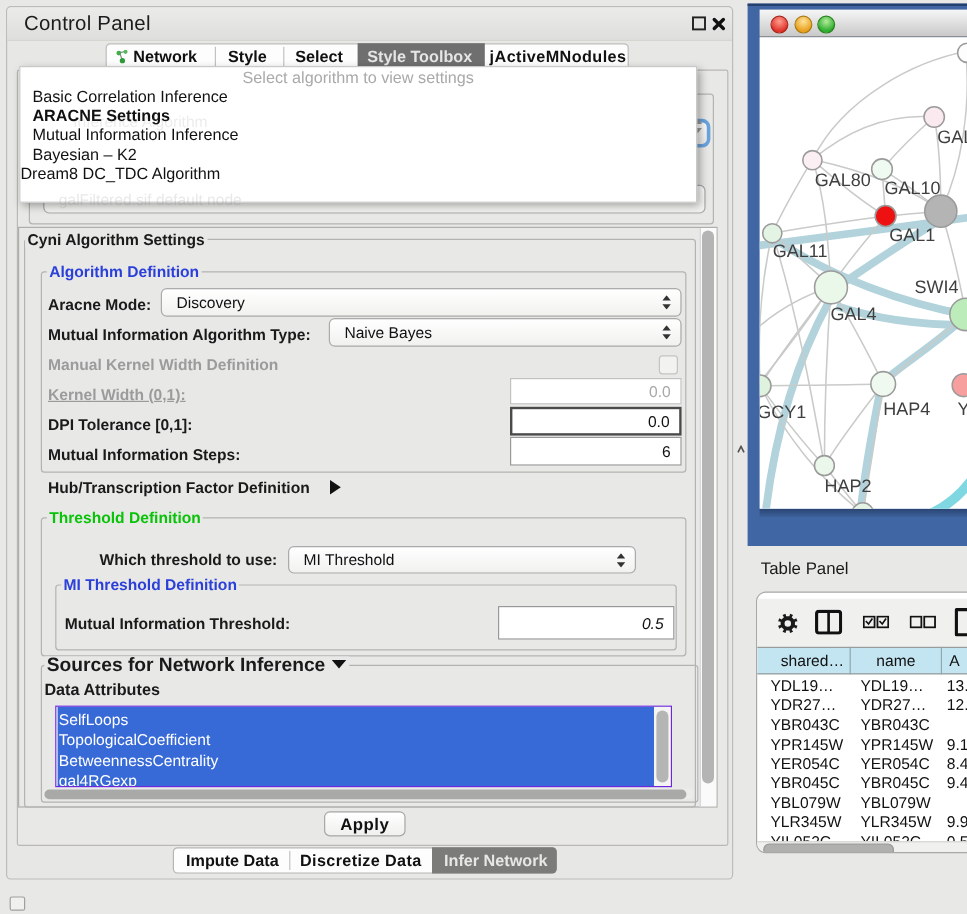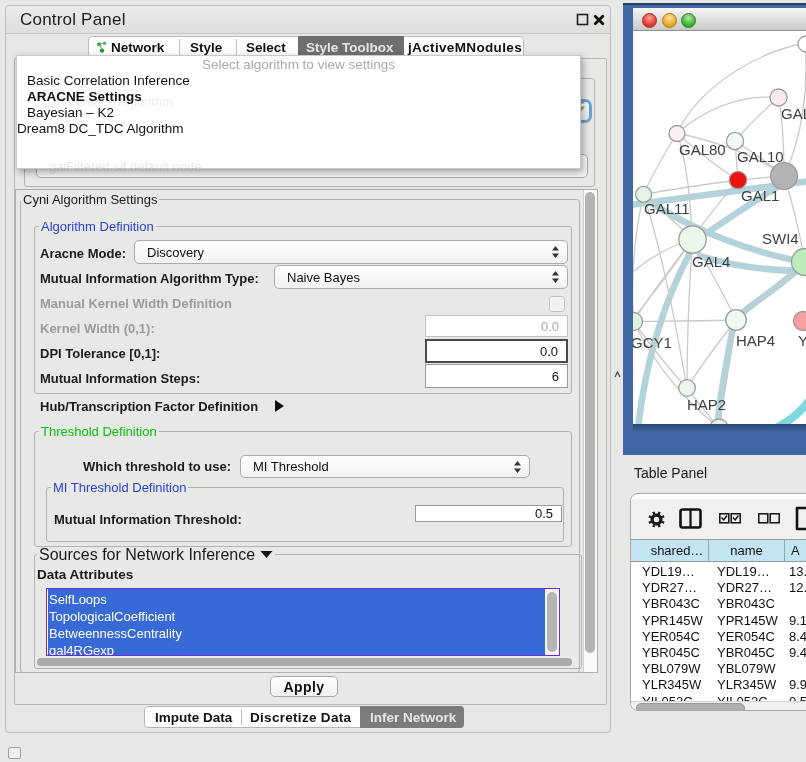--- a/index.html
+++ b/index.html
@@ -2,21 +2,21 @@
 <html><head>
 <meta charset="utf-8">
 <style>
   html,body{margin:0;padding:0;}
   body{width:806px;height:762px;overflow:hidden;background:#e8e8e6;
        font-family:"Liberation Sans",sans-serif;-webkit-font-smoothing:antialiased;}
   .a{position:absolute;}
   .lb{font-weight:bold;font-size:13px;color:#1a1a1a;}
   .grp{position:absolute;border:1px solid #b3b3b3;border-radius:3px;}
   .grp>span{position:absolute;top:-8px;left:4px;background:#e8e8e6;padding:0 2px;
-            font-size:13px;line-height:15px;white-space:nowrap;}
+            font-size:13px;line-height:15px;white-space:nowrap;font-weight:bold;}
   .combo{position:absolute;background:linear-gradient(#ffffff,#f1f1ef);
          border:1px solid #ababab;border-radius:5px;font-size:13px;color:#111;
          display:flex;align-items:center;box-sizing:border-box;padding-left:12px;}
   .fld{position:absolute;background:#fff;border:1px solid #999;font-size:13px;
        display:flex;align-items:center;justify-content:flex-end;
        box-sizing:border-box;padding-right:8px;color:#111;}
   .step{position:absolute;right:7px;top:50%;margin-top:-6px;width:9px;height:12px;}
 </style>
 </head>
 <body>
@@ -89,21 +89,21 @@
 <div class="a lb" style="left:40px;top:271px;">Mutual Information Algorithm Type:</div>
 <div class="combo" style="left:274px;top:265px;width:294px;height:24px;">Naive Bayes
   <svg class="step" width="9" height="12" viewBox="0 0 9 12">
       <path d="M4.5 0 L8 4.4 L1 4.4 Z" fill="#333"></path>
       <path d="M4.5 12 L8 7.6 L1 7.6 Z" fill="#333"></path>
     </svg>
 </div>
 <div class="a lb" style="left:40px;top:296px;color:#9b9b9b;">Manual Kernel Width Definition</div>
 <div class="a" style="left:549px;top:296px;width:16px;height:16px;background:#f2f2f0;
      border:1px solid #c4c4c2;border-radius:3px;box-sizing:border-box;"></div>
-<div class="a lb" style="left:40px;top:321px;color:#9b9b9b;">Kernel Width (0,1):</div>
+<div class="a lb" style="left:40px;top:321px;color:#9b9b9b;text-decoration:underline;">Kernel Width (0,1):</div>
 <div class="fld" style="left:425px;top:315px;width:143px;height:22px;border-color:#c2c2c0;color:#a8a8a8;">0.0</div>
 <div class="a lb" style="left:40px;top:346px;">DPI Tolerance [0,1]:</div>
 <div class="fld" style="left:425px;top:339px;width:143px;height:24px;border:2px solid #4a4a4a;">0.0</div>
 <div class="a lb" style="left:40px;top:371px;">Mutual Information Steps:</div>
 <div class="fld" style="left:425px;top:364px;width:143px;height:24px;">6</div>
 
 <div class="a lb" style="left:40px;top:399px;">Hub/Transcription Factor Definition</div>
 <svg class="a" style="left:273px;top:399px;" width="13" height="14" viewBox="0 0 13 14">
   <path d="M2 1 L11 7 L2 13 Z" fill="#111"></path>
 </svg>
@@ -115,21 +115,21 @@
 <div class="combo" style="left:240px;top:455px;width:290px;height:23px;">MI Threshold
   <svg class="step" width="9" height="12" viewBox="0 0 9 12">
       <path d="M4.5 0 L8 4.4 L1 4.4 Z" fill="#333"></path>
       <path d="M4.5 12 L8 7.6 L1 7.6 Z" fill="#333"></path>
     </svg>
 </div>
 <div class="grp" style="left:46px;top:487px;width:516px;height:53px;">
   <span style="color:#2b3fd9;">MI Threshold Definition</span>
 </div>
 <div class="a lb" style="left:54px;top:512px;">Mutual Information Threshold:</div>
-<div class="fld" style="left:415px;top:505px;width:147px;height:17px;">0.5</div>
+<div class="fld" style="left:415px;top:505px;width:147px;height:28px;font-style:italic;">0.5</div>
 
 <div class="grp" style="left:34px;top:554px;width:546px;height:113px;">
   <span style="color:#1a1a1a;left:2px;font-size:16px;">Sources for Network Inference <svg width="13" height="9" viewBox="0 0 13 9" style="vertical-align:1px;">
         <path d="M0.5 1 L12.5 1 L6.5 8 Z" fill="#111"></path>
       </svg></span>
 </div>
 <div class="a lb" style="left:37px;top:567px;font-size:13.5px;">Data Attributes</div>
 <div class="a" style="left:46px;top:588px;width:514px;height:68px;background:#fff;
      border:1px solid #6d28d9;box-sizing:border-box;overflow:hidden;text-decoration:underline;">
   <div style="position:absolute;left:1px;top:0;width:498px;height:68px;background:#3769d7;"></div>
@@ -154,20 +154,21 @@
 <div class="a" style="left:370px;top:710px;font-size:13.5px;font-weight:bold;color:#e7e7e5;">Infer Network</div>
 
 <div class="a" style="left:16px;top:55px;width:565px;height:114px;background:#fff;
      border:1px solid #c9c9c7;box-sizing:border-box;box-shadow:2px 3px 7px rgba(0,0,0,0.35);
      font-size:13.5px;color:#111;">
   <div style="position:absolute;left:44px;top:38px;font-size:13px;color:rgba(110,110,110,0.13);">Inference Algorithm</div>
     <div style="position:absolute;left:32px;top:103px;font-size:13px;color:rgba(110,110,110,0.16);">galFiltered.sif default node</div>
     <div style="height:17px;line-height:17px;text-align:center;color:#a9a9a7;">Select algorithm to view settings</div>
   <div style="height:16px;line-height:16px;padding-left:10px;">Basic Correlation Inference</div>
   <div style="height:16px;line-height:16px;padding-left:10px;font-weight:bold;">ARACNE Settings</div>
+  <div style="height:16px;line-height:16px;padding-left:10px;">Mutual Information Inference</div>
   <div style="height:16px;line-height:16px;padding-left:10px;">Bayesian – K2</div>
   <div style="height:16px;line-height:16px;">Dream8 DC_TDC Algorithm</div>
 </div>
 
 <div class="a" style="left:8px;top:747px;width:13px;height:12px;border:1px solid #a0a09e;
      background:#f0f0ee;border-radius:2px;box-sizing:border-box;"></div>
 
 <svg class="a" style="left:614px;top:371px;" width="7" height="7" viewBox="0 0 7 7">
     <path d="M1 6 L3.5 1 L6 6" fill="none" stroke="#555" stroke-width="1.4"></path>
   </svg>

